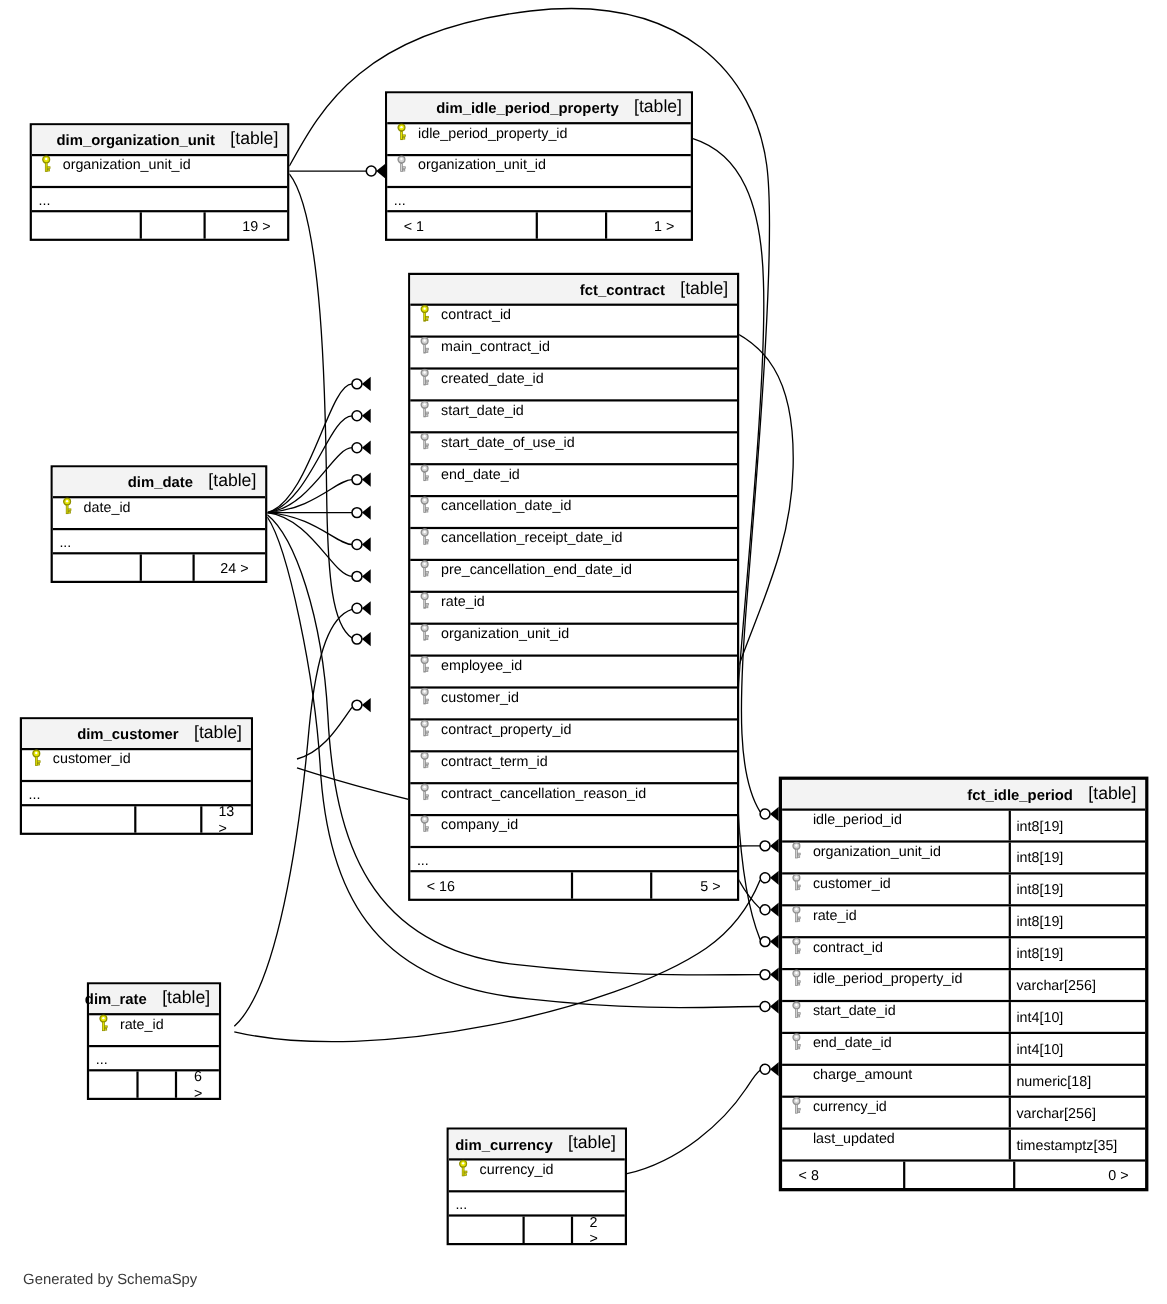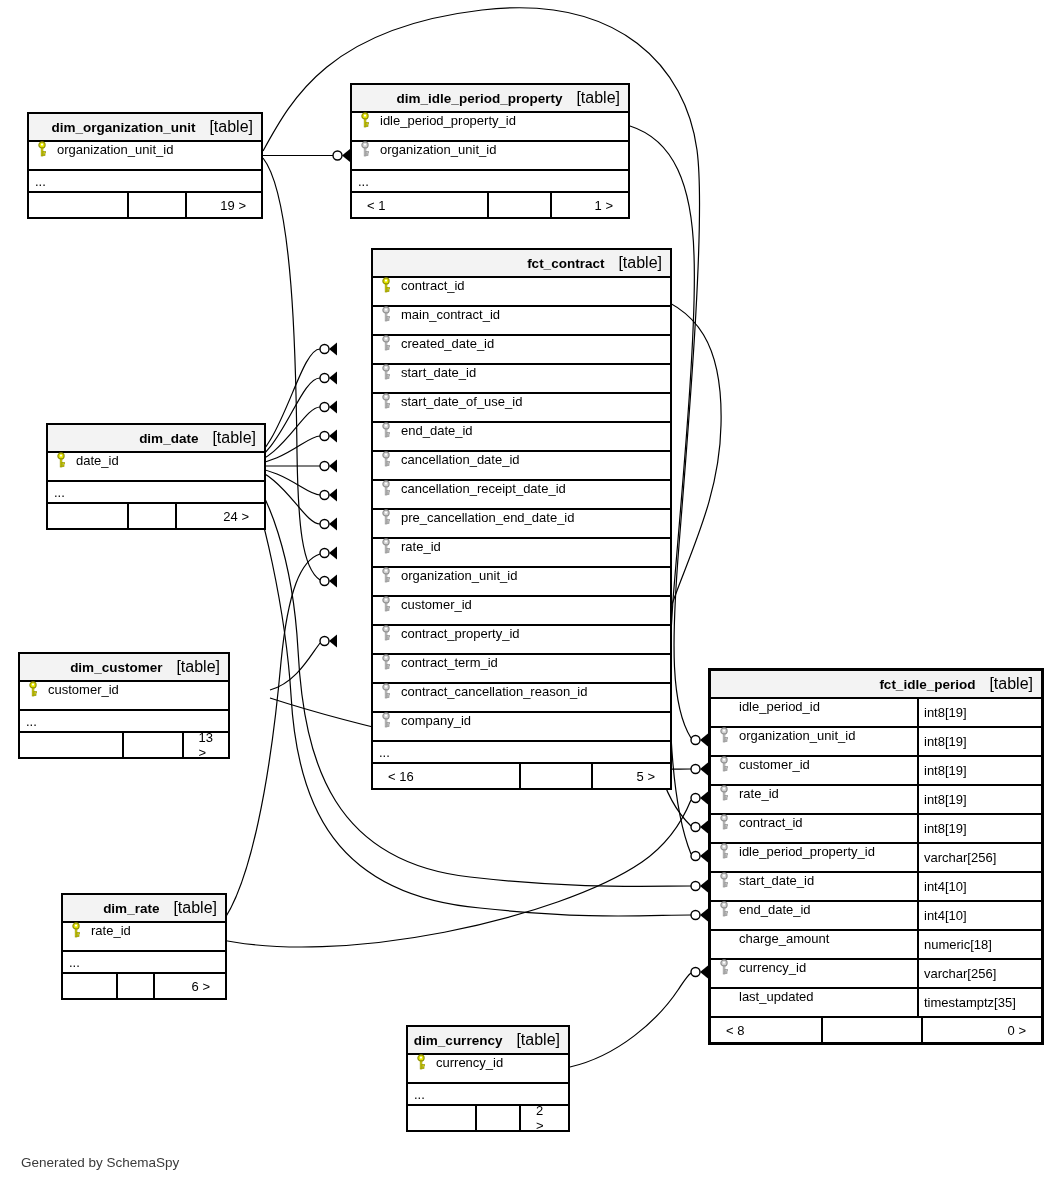--- a/index.html
+++ b/index.html
@@ -1,19 +1,19 @@
 <!DOCTYPE html>
 <html><head>
 <meta charset="utf-8">
 <style>
   html,body{margin:0;padding:0;background:#fff;}
   body{width:1061px;height:1185px;position:relative;font-family:"Liberation Sans",sans-serif;overflow:hidden;}
   #wires{position:absolute;left:0;top:0;z-index:1;}
   .table{position:absolute;z-index:2;background:#fff;border:2px solid #000;box-sizing:border-box;font-size:13px;color:#000;}
-  .table.focus{border-width:3px;}
+  .table.focus{border-width:3px;margin-top:38px;}
   .thead{background:#f3f3f3;display:flex;justify-content:flex-end;align-items:center;height:26px;padding:0 8px;border-bottom:2px solid #000;}
   .tname{font-weight:bold;font-size:13.5px;white-space:nowrap;}
   .badge{font-size:16px;margin-left:14px;white-space:nowrap;}
   .crow{display:flex;align-items:stretch;height:29px;border-bottom:2px solid #000;box-sizing:border-box;}
   .cname{display:flex;align-items:flex-end;flex:1;padding:12px 6px;box-sizing:border-box;white-space:nowrap;}
   .keyslot{width:22px;display:flex;align-items:center;justify-content:flex-start;padding-left:2px;box-sizing:border-box;}
   .ctype{display:flex;align-items:center;border-left:2px solid #000;padding:0 5px;box-sizing:border-box;white-space:nowrap;}
   .ellrow{display:flex;align-items:center;height:22px;border-bottom:2px solid #000;padding:0 6px;box-sizing:border-box;}
   .tfoot{display:flex;height:24px;box-sizing:border-box;}
   .fcell{display:flex;align-items:center;box-sizing:border-box;padding:0 15px;}
@@ -315,20 +315,34 @@
         <div class="cname">
           <span class="keyslot">
             <svg width="11" height="16" viewBox="0 0 11 16">
               <circle cx="5" cy="4" r="3.1" fill="#d2d2d2" stroke="#8f8f8f" stroke-width="1.2"></circle>
               <circle cx="5" cy="3.6" r="1.1" fill="#ffffff"></circle>
               <rect x="4.2" y="7" width="1.7" height="8" fill="#d2d2d2" stroke="#8f8f8f" stroke-width="0.7"></rect>
               <rect x="5.9" y="10.6" width="2.6" height="1.5" fill="#d2d2d2" stroke="#8f8f8f" stroke-width="0.7"></rect>
               <rect x="5.9" y="13" width="2.1" height="1.5" fill="#d2d2d2" stroke="#8f8f8f" stroke-width="0.7"></rect>
             </svg>
           </span>
+          <span>employee_id</span>
+        </div>
+      </div>
+      <div class="crow">
+        <div class="cname">
+          <span class="keyslot">
+            <svg width="11" height="16" viewBox="0 0 11 16">
+              <circle cx="5" cy="4" r="3.1" fill="#d2d2d2" stroke="#8f8f8f" stroke-width="1.2"></circle>
+              <circle cx="5" cy="3.6" r="1.1" fill="#ffffff"></circle>
+              <rect x="4.2" y="7" width="1.7" height="8" fill="#d2d2d2" stroke="#8f8f8f" stroke-width="0.7"></rect>
+              <rect x="5.9" y="10.6" width="2.6" height="1.5" fill="#d2d2d2" stroke="#8f8f8f" stroke-width="0.7"></rect>
+              <rect x="5.9" y="13" width="2.1" height="1.5" fill="#d2d2d2" stroke="#8f8f8f" stroke-width="0.7"></rect>
+            </svg>
+          </span>
           <span>customer_id</span>
         </div>
       </div>
       <div class="crow">
         <div class="cname">
           <span class="keyslot">
             <svg width="11" height="16" viewBox="0 0 11 16">
               <circle cx="5" cy="4" r="3.1" fill="#d2d2d2" stroke="#8f8f8f" stroke-width="1.2"></circle>
               <circle cx="5" cy="3.6" r="1.1" fill="#ffffff"></circle>
               <rect x="4.2" y="7" width="1.7" height="8" fill="#d2d2d2" stroke="#8f8f8f" stroke-width="0.7"></rect>
@@ -381,21 +395,21 @@
           <span>company_id</span>
         </div>
       </div>
       <div class="ellrow">...</div>
       <div class="tfoot">
         <div class="fcell left" style="width: 146px;">&lt; 16</div>
         <div class="fcell" style="width: 72px;"></div>
         <div class="fcell right">5 &gt;</div>
       </div>
     </div>
-    <div class="table" style="left: 46px; top: 423px; width: 220px;">
+    <div class="table" style="left: 46px; top: 423px; width: 197px;">
       <div class="thead">
         <span class="tname">dim_date</span>
         <span class="badge">[table]</span>
       </div>
       <div class="crow">
         <div class="cname">
           <span class="keyslot">
             <svg width="11" height="16" viewBox="0 0 11 16">
               <circle cx="5" cy="4" r="3.1" fill="#e6e600" stroke="#8f8f00" stroke-width="1.2"></circle>
               <circle cx="5" cy="3.6" r="1.1" fill="#ffffff"></circle>
@@ -433,21 +447,21 @@
           <span>customer_id</span>
         </div>
       </div>
       <div class="ellrow">...</div>
       <div class="tfoot">
         <div class="fcell left" style="width: 107px;"></div>
         <div class="fcell" style="width: 62px;"></div>
         <div class="fcell right">13 &gt;</div>
       </div>
     </div>
-    <div class="table" style="left: 61px; top: 893px; width: 166px;">
+    <div class="table" style="left: 79px; top: 893px; width: 122px;">
       <div class="thead">
         <span class="tname">dim_rate</span>
         <span class="badge">[table]</span>
       </div>
       <div class="crow">
         <div class="cname">
           <span class="keyslot">
             <svg width="11" height="16" viewBox="0 0 11 16">
               <circle cx="5" cy="4" r="3.1" fill="#e6e600" stroke="#8f8f00" stroke-width="1.2"></circle>
               <circle cx="5" cy="3.6" r="1.1" fill="#ffffff"></circle>

